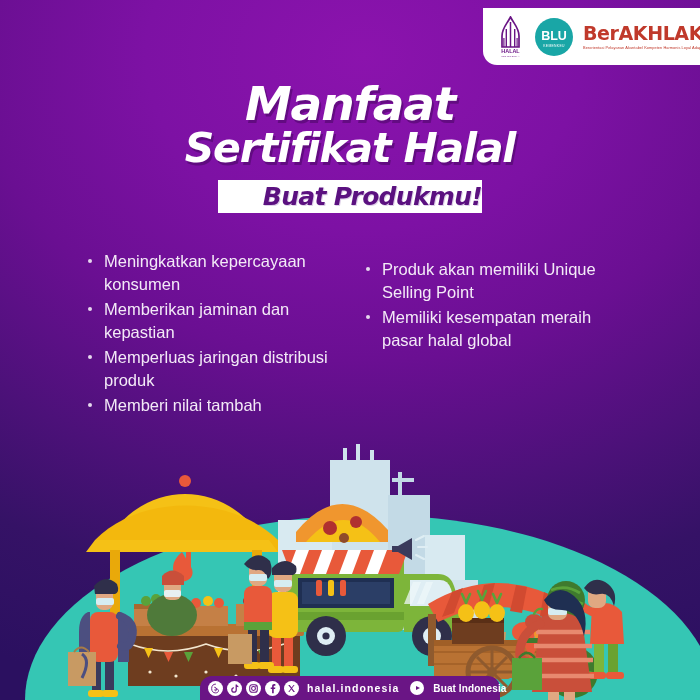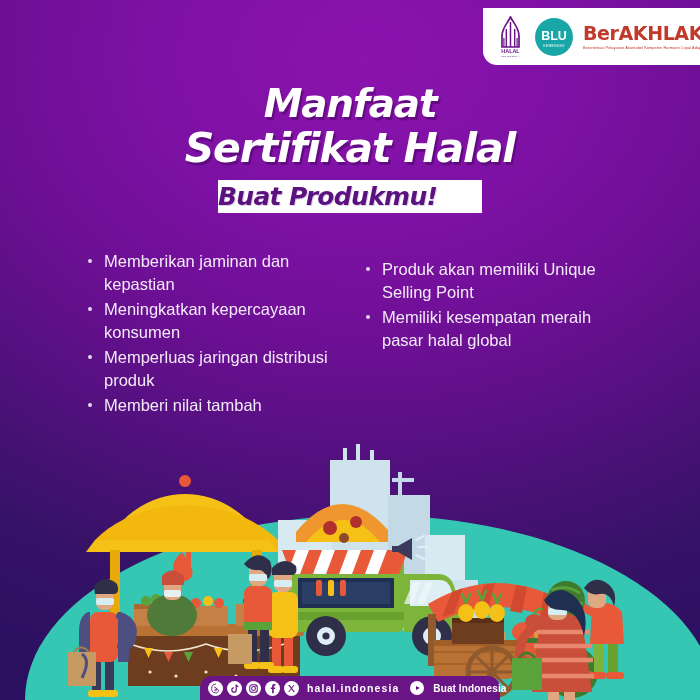--- a/index.html
+++ b/index.html
@@ -34,25 +34,25 @@
   
   .headline{
     position:absolute;left:0;top:82px;width:700px;text-align:center;
   }
   .headline .l1,.headline .l2{
     display:block;color:#ffffff;font-weight:bold;font-style:italic;
     font-family:"DejaVu Sans", sans-serif;
     letter-spacing:-1.2px;
     text-shadow:2px 3px 0 rgba(60,5,85,.45);
   }
-  .headline .l1{font-size:39px;line-height:44px;}
+  .headline .l1{font-size:47px;line-height:44px;}
   .headline .l2{font-size:41px;line-height:45px;}
   .sub-banner{
     position:absolute;left:218px;top:180px;width:264px;height:33px;
-    background:#ffffff;display:flex;align-items:center;justify-content:flex-start;
+    background:#ffffff;display:flex;align-items:center;justify-content:flex-end;
   }
   .sub-banner span{
     color:#5b1180;font-size:25px;font-weight:bold;font-style:italic;
     font-family:"DejaVu Sans", sans-serif;letter-spacing:-.7px;
     text-shadow:1px 1px 0 rgba(160,120,190,.35);
   }
   
   .benefits{
     position:absolute;top:250px;left:0;width:700px;display:flex;
   }
@@ -132,22 +132,22 @@
   <div class="headline">
     <span class="l1">Manfaat</span>
     <span class="l2">Sertifikat Halal</span>
   </div>
   <div class="sub-banner">
     <span>Buat Produkmu!</span>
   </div>
 
   <div class="benefits">
     <div class="col left">
+      <div class="bullet">Meningkatkan kepercayaan konsumen</div>
       <div class="bullet">Memberikan jaminan dan kepastian</div>
-      <div class="bullet">Meningkatkan kepercayaan konsumen</div>
       <div class="bullet">Memperluas jaringan distribusi produk</div>
       <div class="bullet">Memberi nilai tambah</div>
     </div>
     <div class="col right">
       <div class="bullet">Produk akan memiliki Unique Selling Point</div>
       <div class="bullet">Memiliki kesempatan meraih pasar halal global</div>
     </div>
   </div>
 
   <div class="scene">

